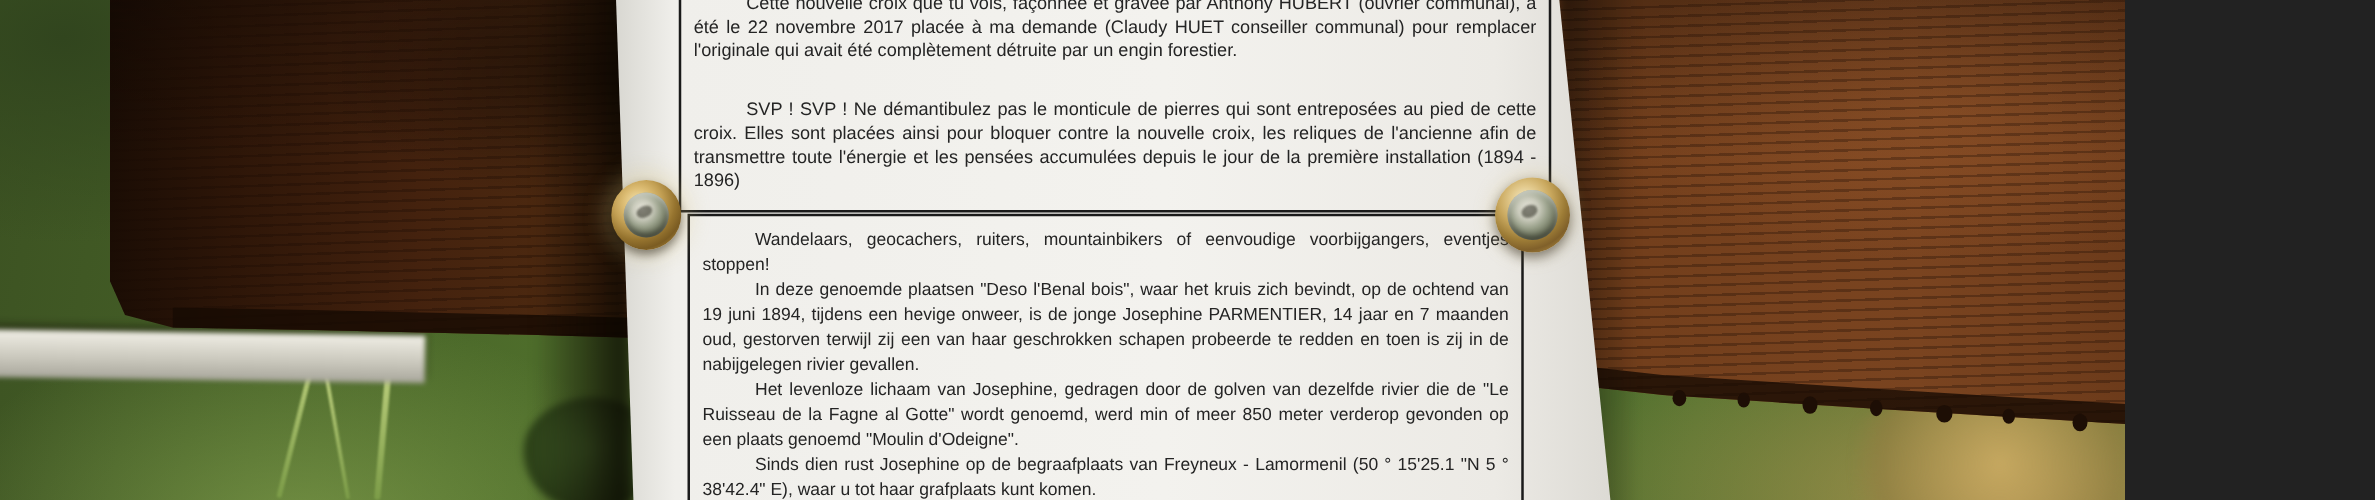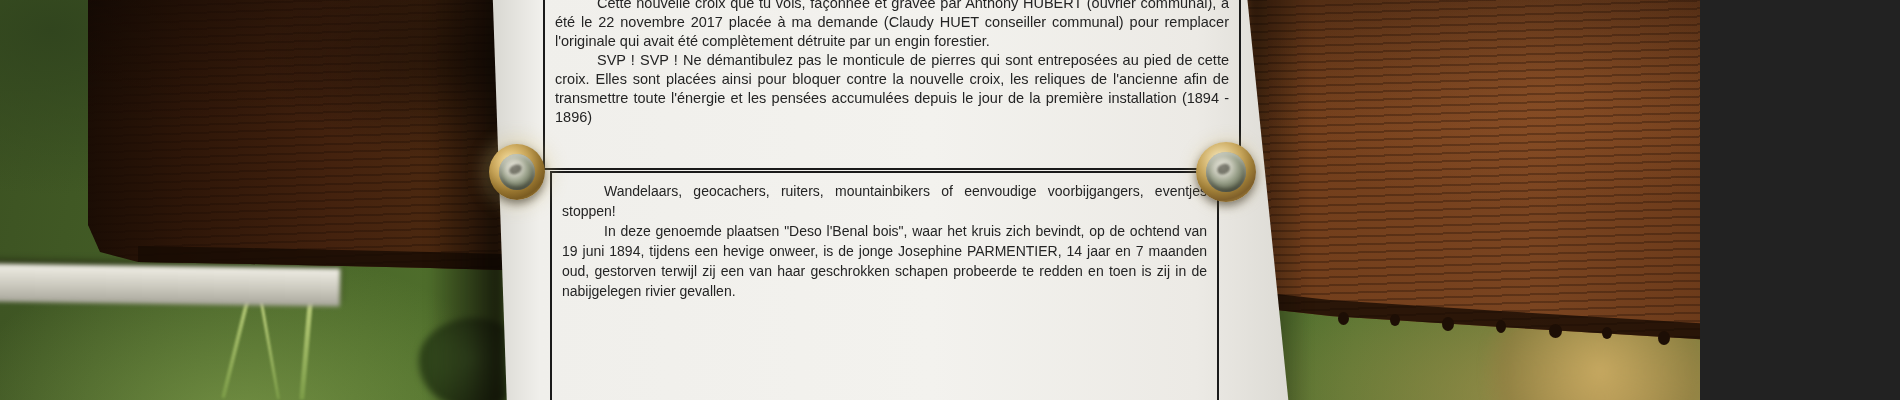--- a/index.html
+++ b/index.html
@@ -49,21 +49,21 @@
 
   .signboard{position:absolute;left:492px;top:-24px;width:800px;height:460px;
     background:linear-gradient(90deg,#d8d7d1 0%,#f0efeb 6%,#f3f2ee 55%,#eceae5 88%,#dcdad4 100%);
     clip-path:polygon(0px 0px,753px 0px,800px 460px,16px 460px);}
   .panel{position:absolute;border:2.5px solid #1a1a1a;background:transparent;overflow:hidden;
     color:#242424;text-align:justify;}
   .panel p{margin:0;}
   .panel p.ind{text-indent:42px;}
   .panel-fr{left:51px;top:4px;width:674px;height:166px;
     font-size:14.5px;line-height:19px;padding:12px 10px 8px 10px;box-sizing:content-box;}
-  .panel-fr .gap{margin-top:0;}
+  .panel-fr .gap{margin-top:28px;}
   .panel-nl{left:58px;top:195px;width:645px;height:265px;
     font-size:14px;line-height:20px;padding:8px 10px;box-sizing:content-box;}
 
   .screw{position:absolute;border-radius:50%;}
   .screw-left{left:489px;top:144px;width:56px;height:56px;
     background:radial-gradient(circle at 38% 32%,#f4e5b2 0%,#ddbd74 22%,#c3a054 38%,#96742f 58%,#7b5c22 72%,#a8853b 88%,#8a6c2c 100%);
     box-shadow:0 4px 8px rgba(10,6,2,.45), 0 0 18px 6px rgba(214,192,120,.32);}
   .screw-right{left:1196px;top:142px;width:60px;height:60px;
     background:radial-gradient(circle at 40% 30%,#f6ecc8 0%,#e2c98c 20%,#c9a85e 38%,#9d7c36 58%,#80602a 72%,#ad8a40 88%,#8e7030 100%);
     box-shadow:0 4px 9px rgba(10,6,2,.45), 0 0 14px 4px rgba(214,192,120,.25);}
@@ -103,20 +103,22 @@
   <div class="signboard">
 
     <div class="panel panel-fr">
       <p class="ind">Cette nouvelle croix que tu vois, façonnée et gravée par Anthony HUBERT (ouvrier communal), a été le 22 novembre 2017 placée à ma demande (Claudy HUET conseiller communal) pour remplacer l'originale qui avait été complètement détruite par un engin forestier.</p>
       <p class="ind gap">SVP ! SVP ! Ne démantibulez pas le monticule de pierres qui sont entreposées au pied de cette croix. Elles sont placées ainsi pour bloquer contre la nouvelle croix, les reliques de l'ancienne afin de transmettre toute l'énergie et les pensées accumulées depuis le jour de la première installation (1894 - 1896)</p>
     </div>
 
     <div class="panel panel-nl">
       <p class="ind">Wandelaars, geocachers, ruiters, mountainbikers of eenvoudige voorbijgangers, eventjes stoppen!</p>
       <p class="ind">In deze genoemde plaatsen  "Deso l'Benal bois", waar het kruis zich bevindt, op de ochtend van 19 juni 1894, tijdens een hevige onweer, is de jonge Josephine PARMENTIER, 14 jaar en 7 maanden oud,  gestorven terwijl zij een van haar geschrokken schapen probeerde te redden en toen is zij in de nabijgelegen rivier gevallen.</p>
+      <p class="ind">Het levenloze lichaam van Josephine, gedragen door de golven van dezelfde rivier die de "Le Ruisseau de la Fagne al Gotte" wordt genoemd, werd min of meer 850 meter verderop gevonden op een plaats genoemd "Moulin d'Odeigne".</p>
+      <p class="ind">Sinds dien rust Josephine op de begraafplaats van Freyneux - Lamormenil (50 ° 15'25.1 "N 5 ° 38'42.4" E), waar u tot haar grafplaats kunt komen.</p>
 
     </div>
   </div>
 
   <div class="screw screw-left">
     <div class="screw-head"></div>
   </div>
   <div class="screw screw-right">
     <div class="screw-head"></div>
   </div>

